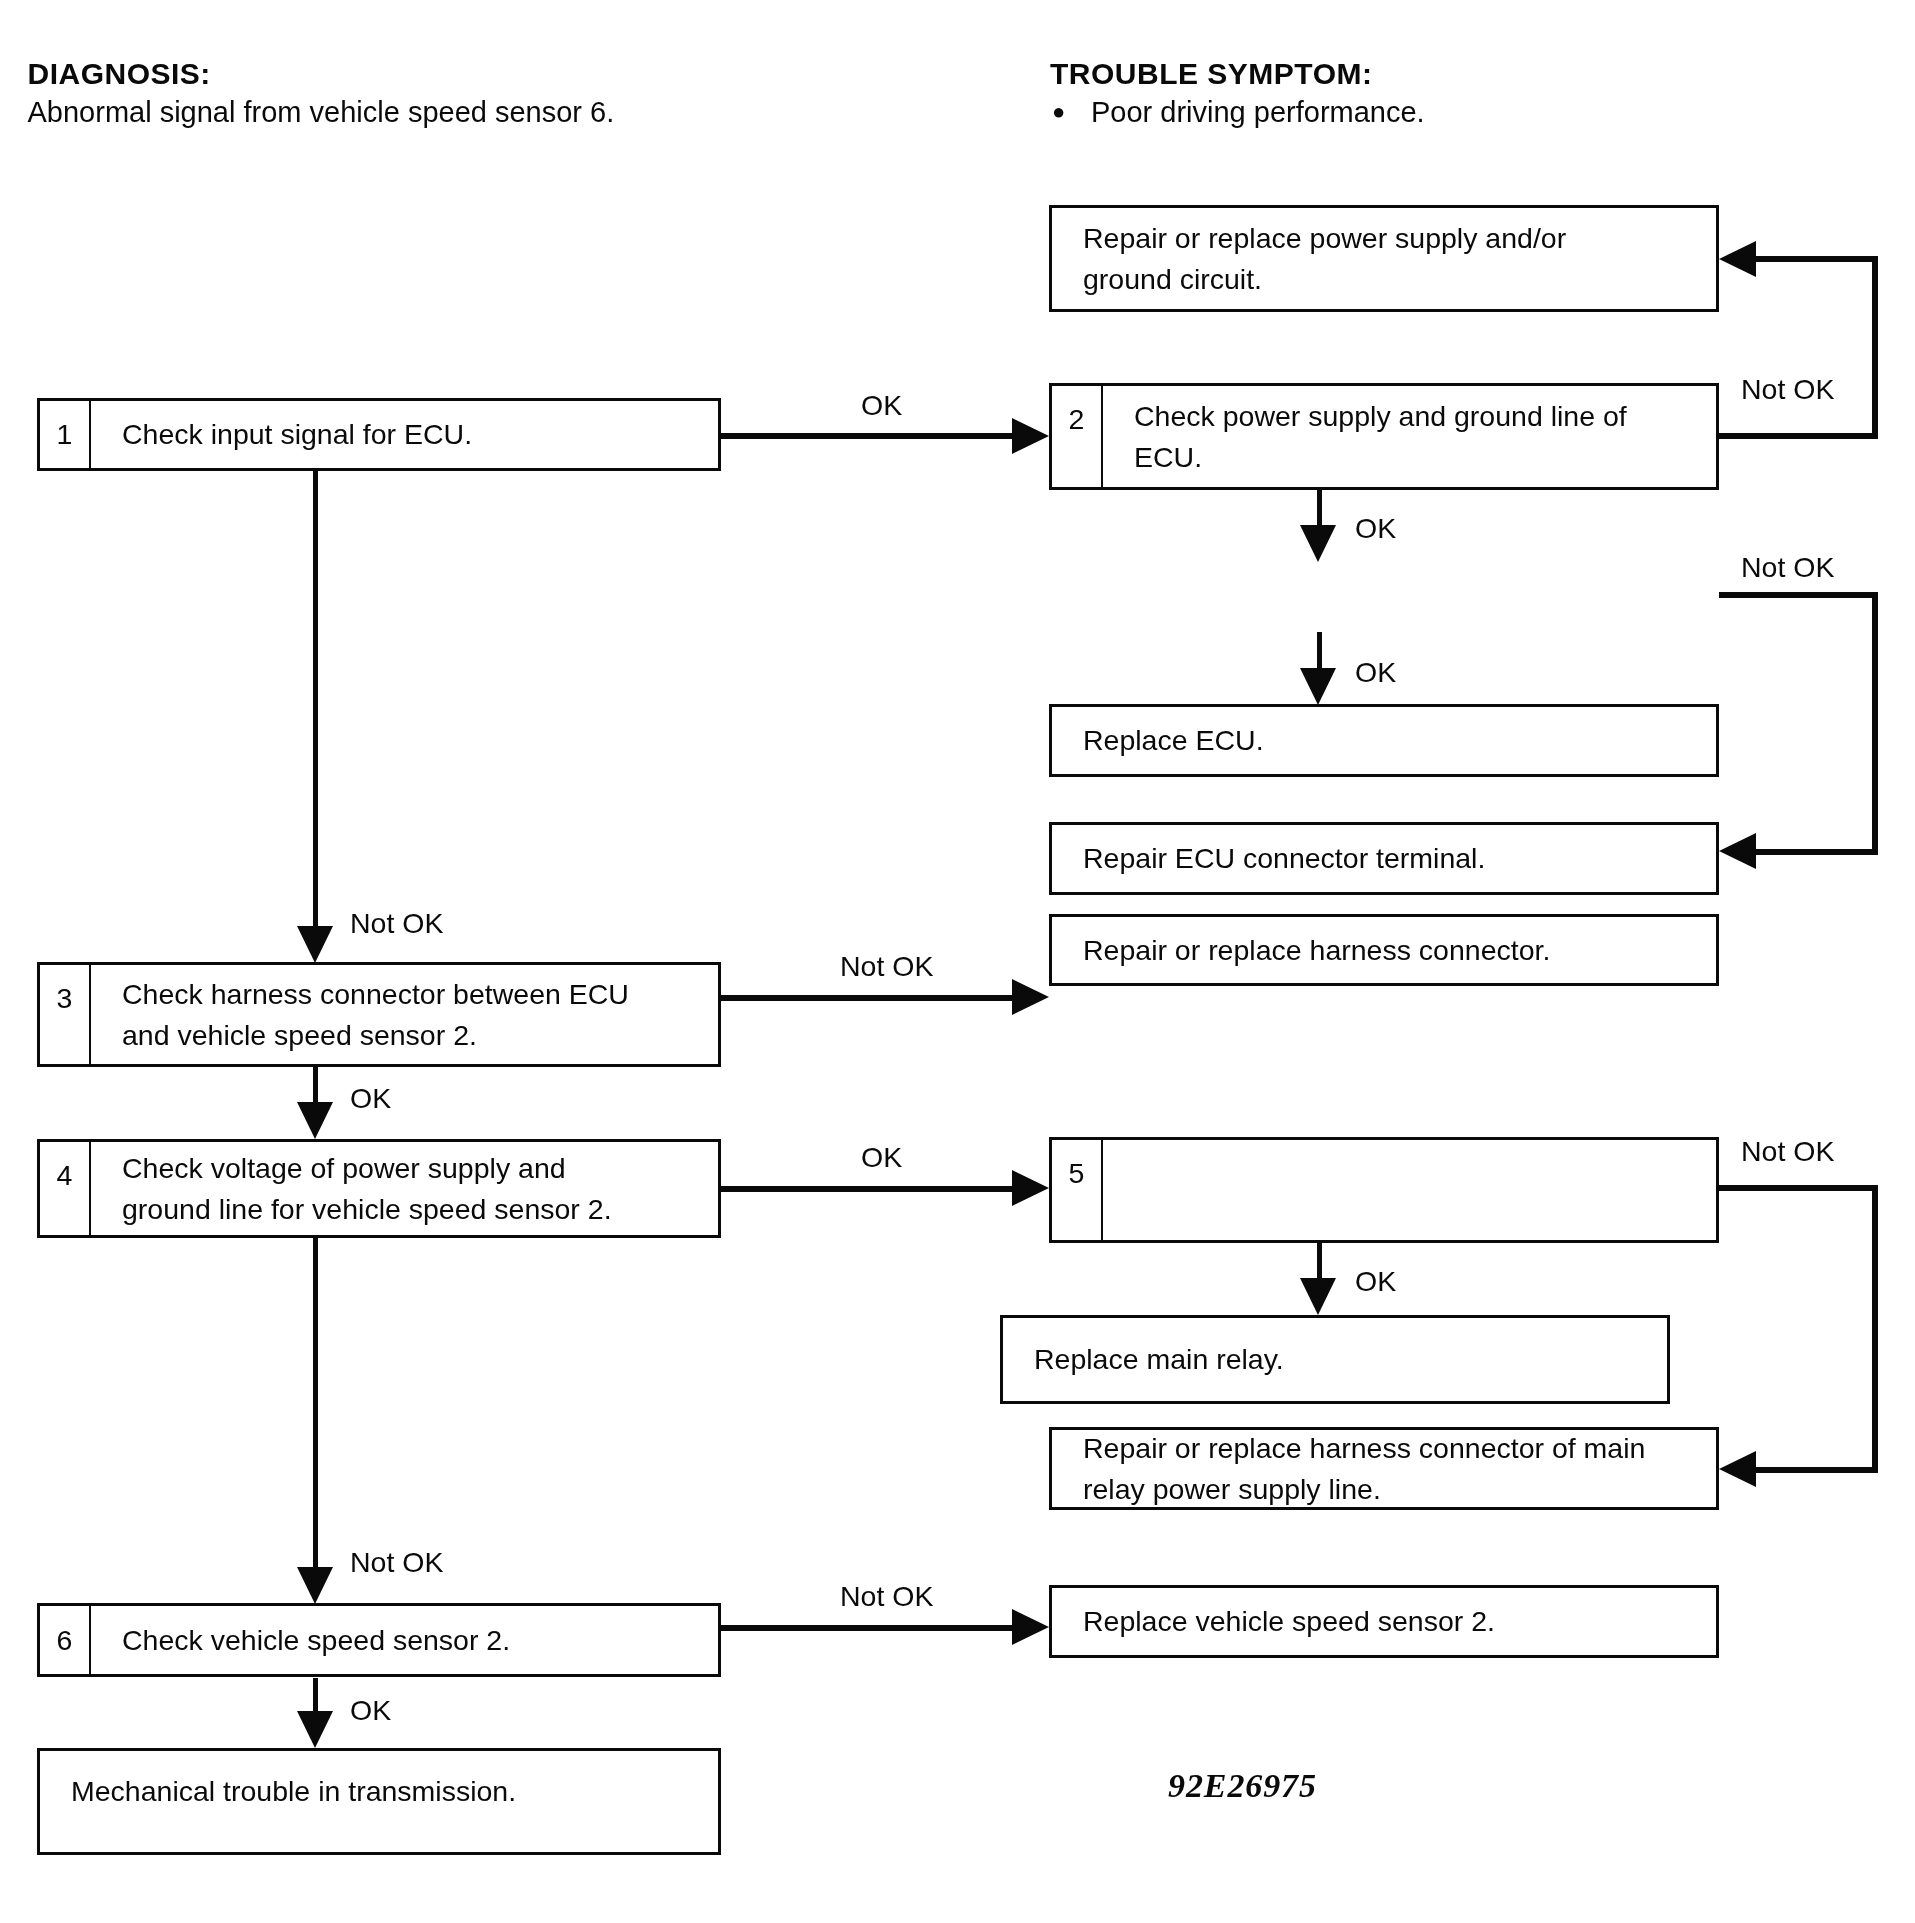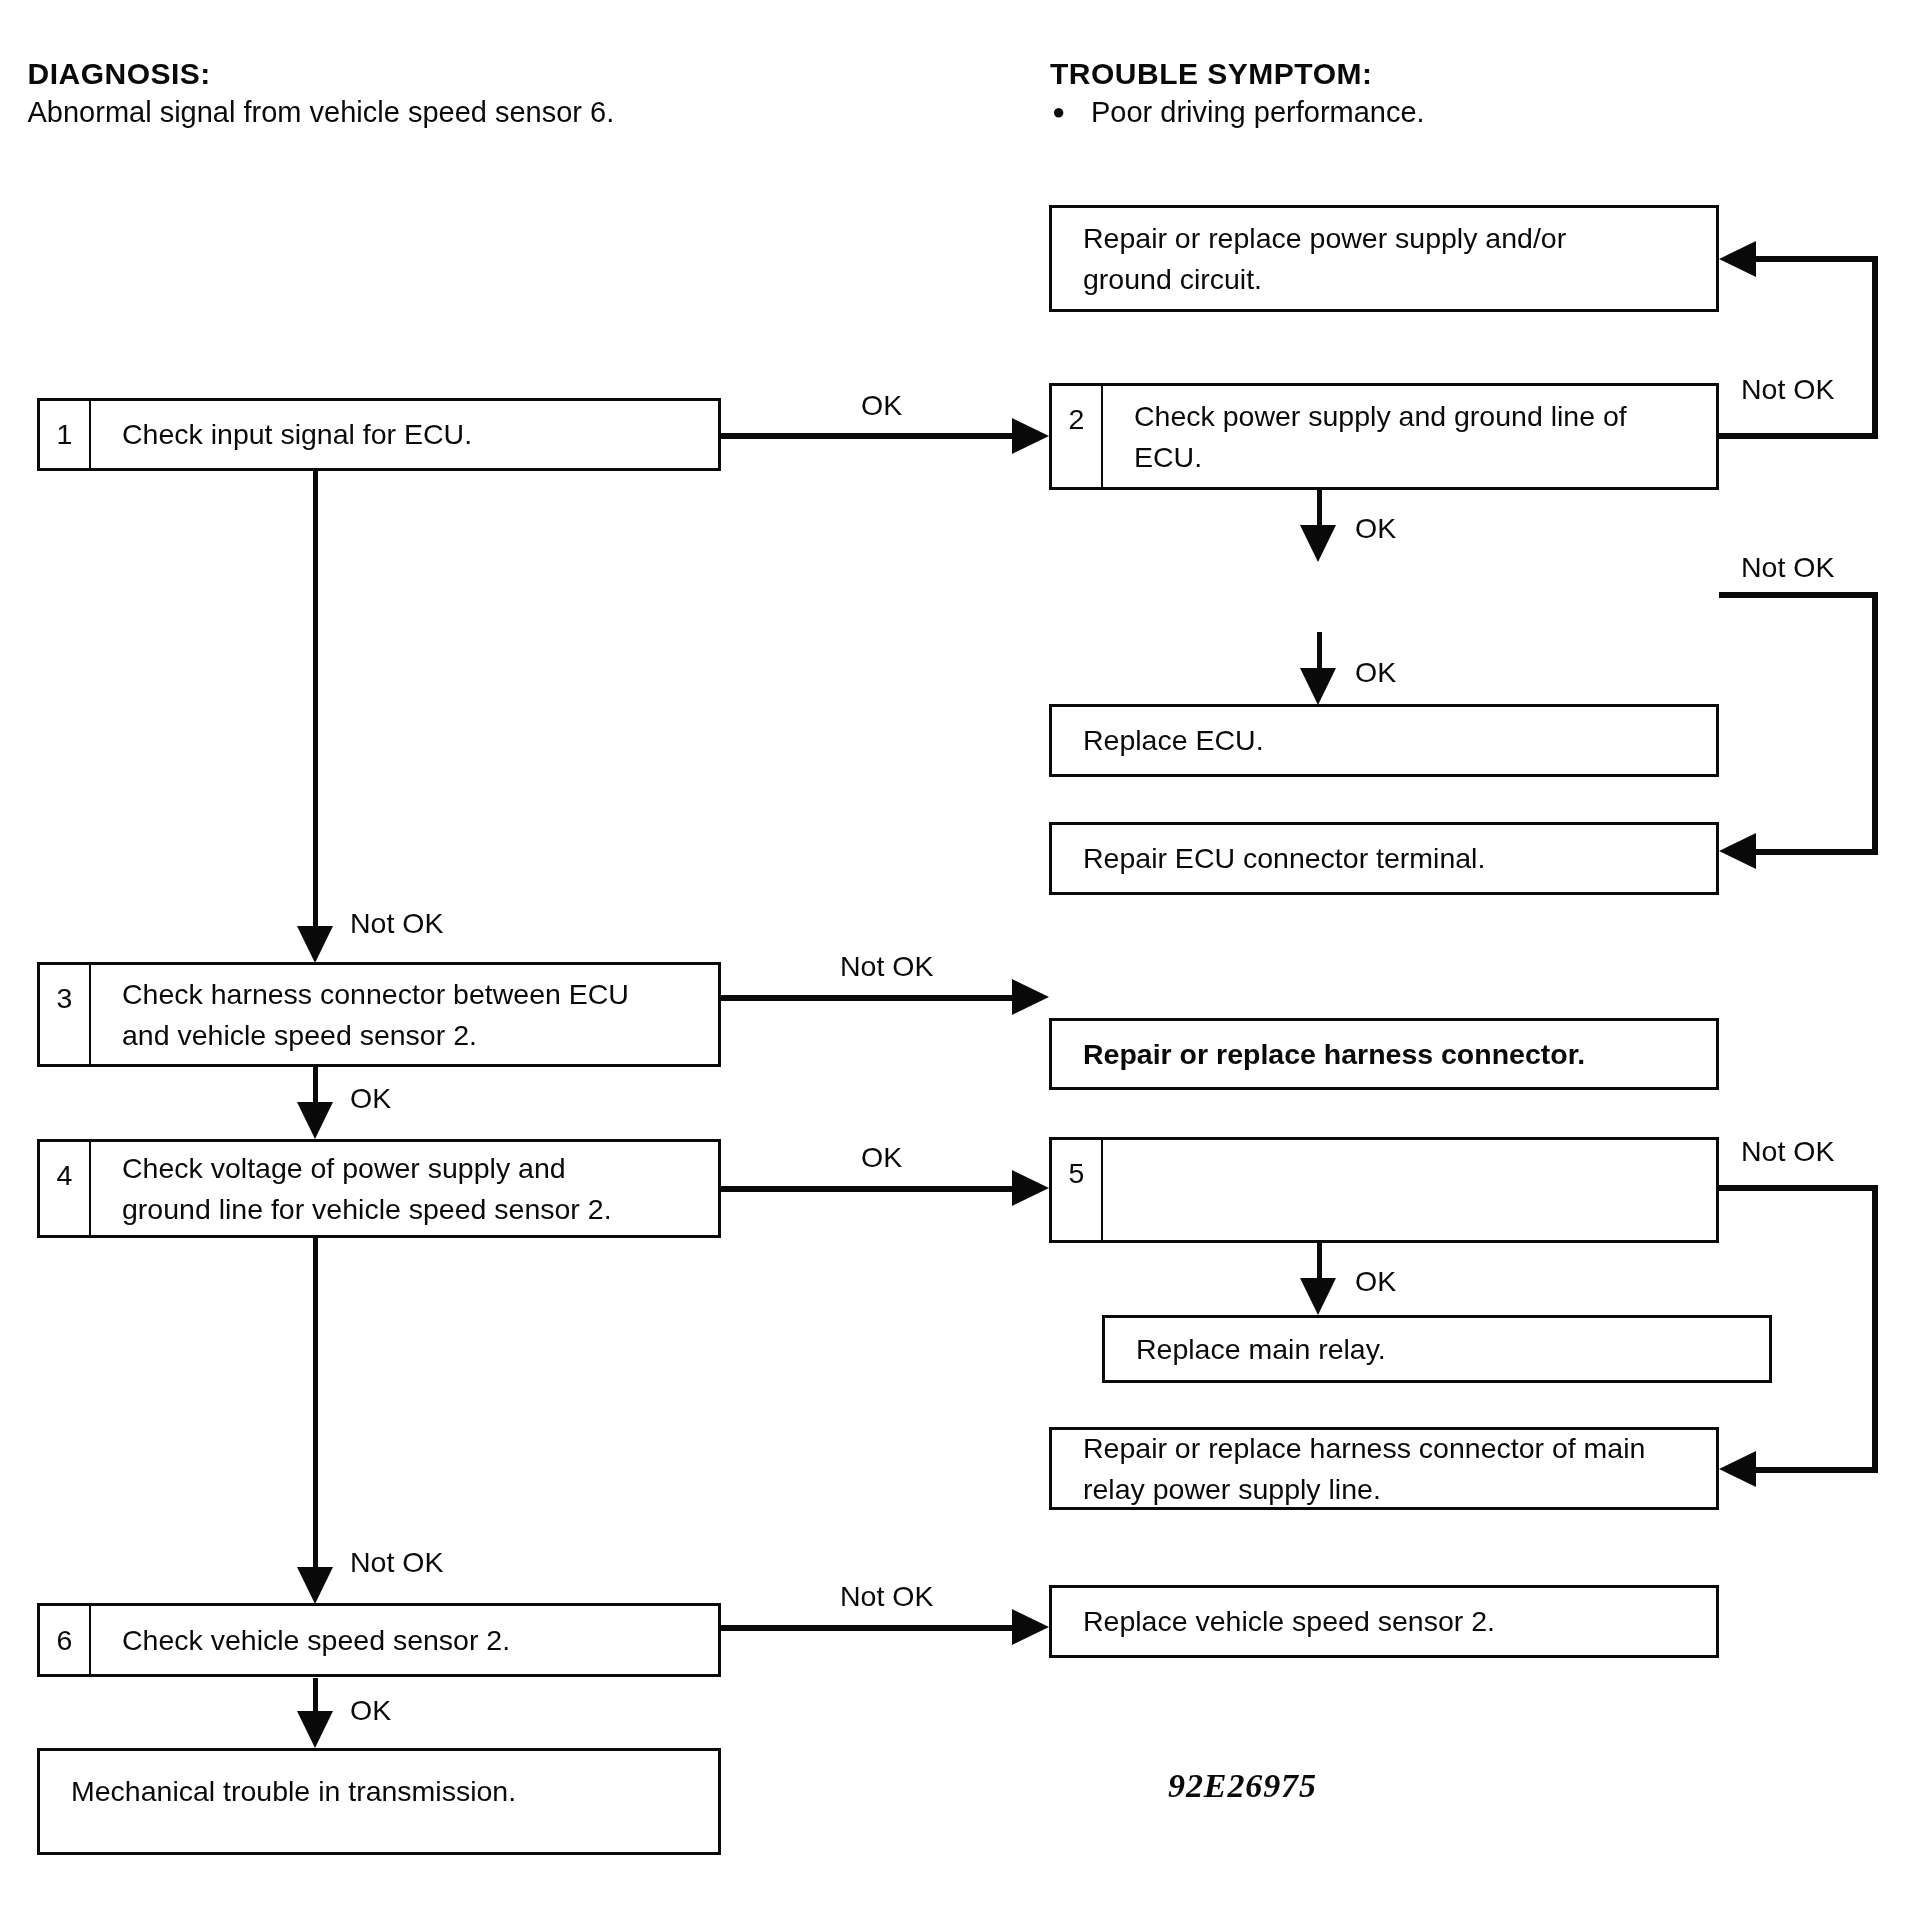--- a/index.html
+++ b/index.html
@@ -97,29 +97,29 @@
 
 
   <div class="box" style="left:1049px; top:704px; width:670px; height:73px;">
     <div class="txt">Replace ECU.</div>
   </div>
 
   <div class="box" style="left:1049px; top:822px; width:670px; height:73px;">
     <div class="txt">Repair ECU connector terminal.</div>
   </div>
 
-  <div class="box" style="left:1049px; top:1018px; width:670px; height:72px;font-weight:bold;">
+  <div class="box" style="left:1049px; top:914px; width:670px; height:72px;">
     <div class="txt">Repair or replace harness connector.</div>
   </div>
 
   <div class="box tall" style="left:1049px; top:1137px; width:670px; height:106px;">
     <div class="cell">5</div>
   </div>
 
-  <div class="box" style="left:1102px; top:1315px; width:670px; height:68px;">
+  <div class="box" style="left:1000px; top:1315px; width:670px; height:89px;">
     <div class="txt">Replace main relay.</div>
   </div>
 
   <div class="box" style="left:1049px; top:1427px; width:670px; height:83px;">
     <div class="txt">Repair or replace harness connector of main
 relay power supply line.</div>
   </div>
 
   <div class="box" style="left:1049px; top:1585px; width:670px; height:73px;">
     <div class="txt">Replace vehicle speed sensor 2.</div>

